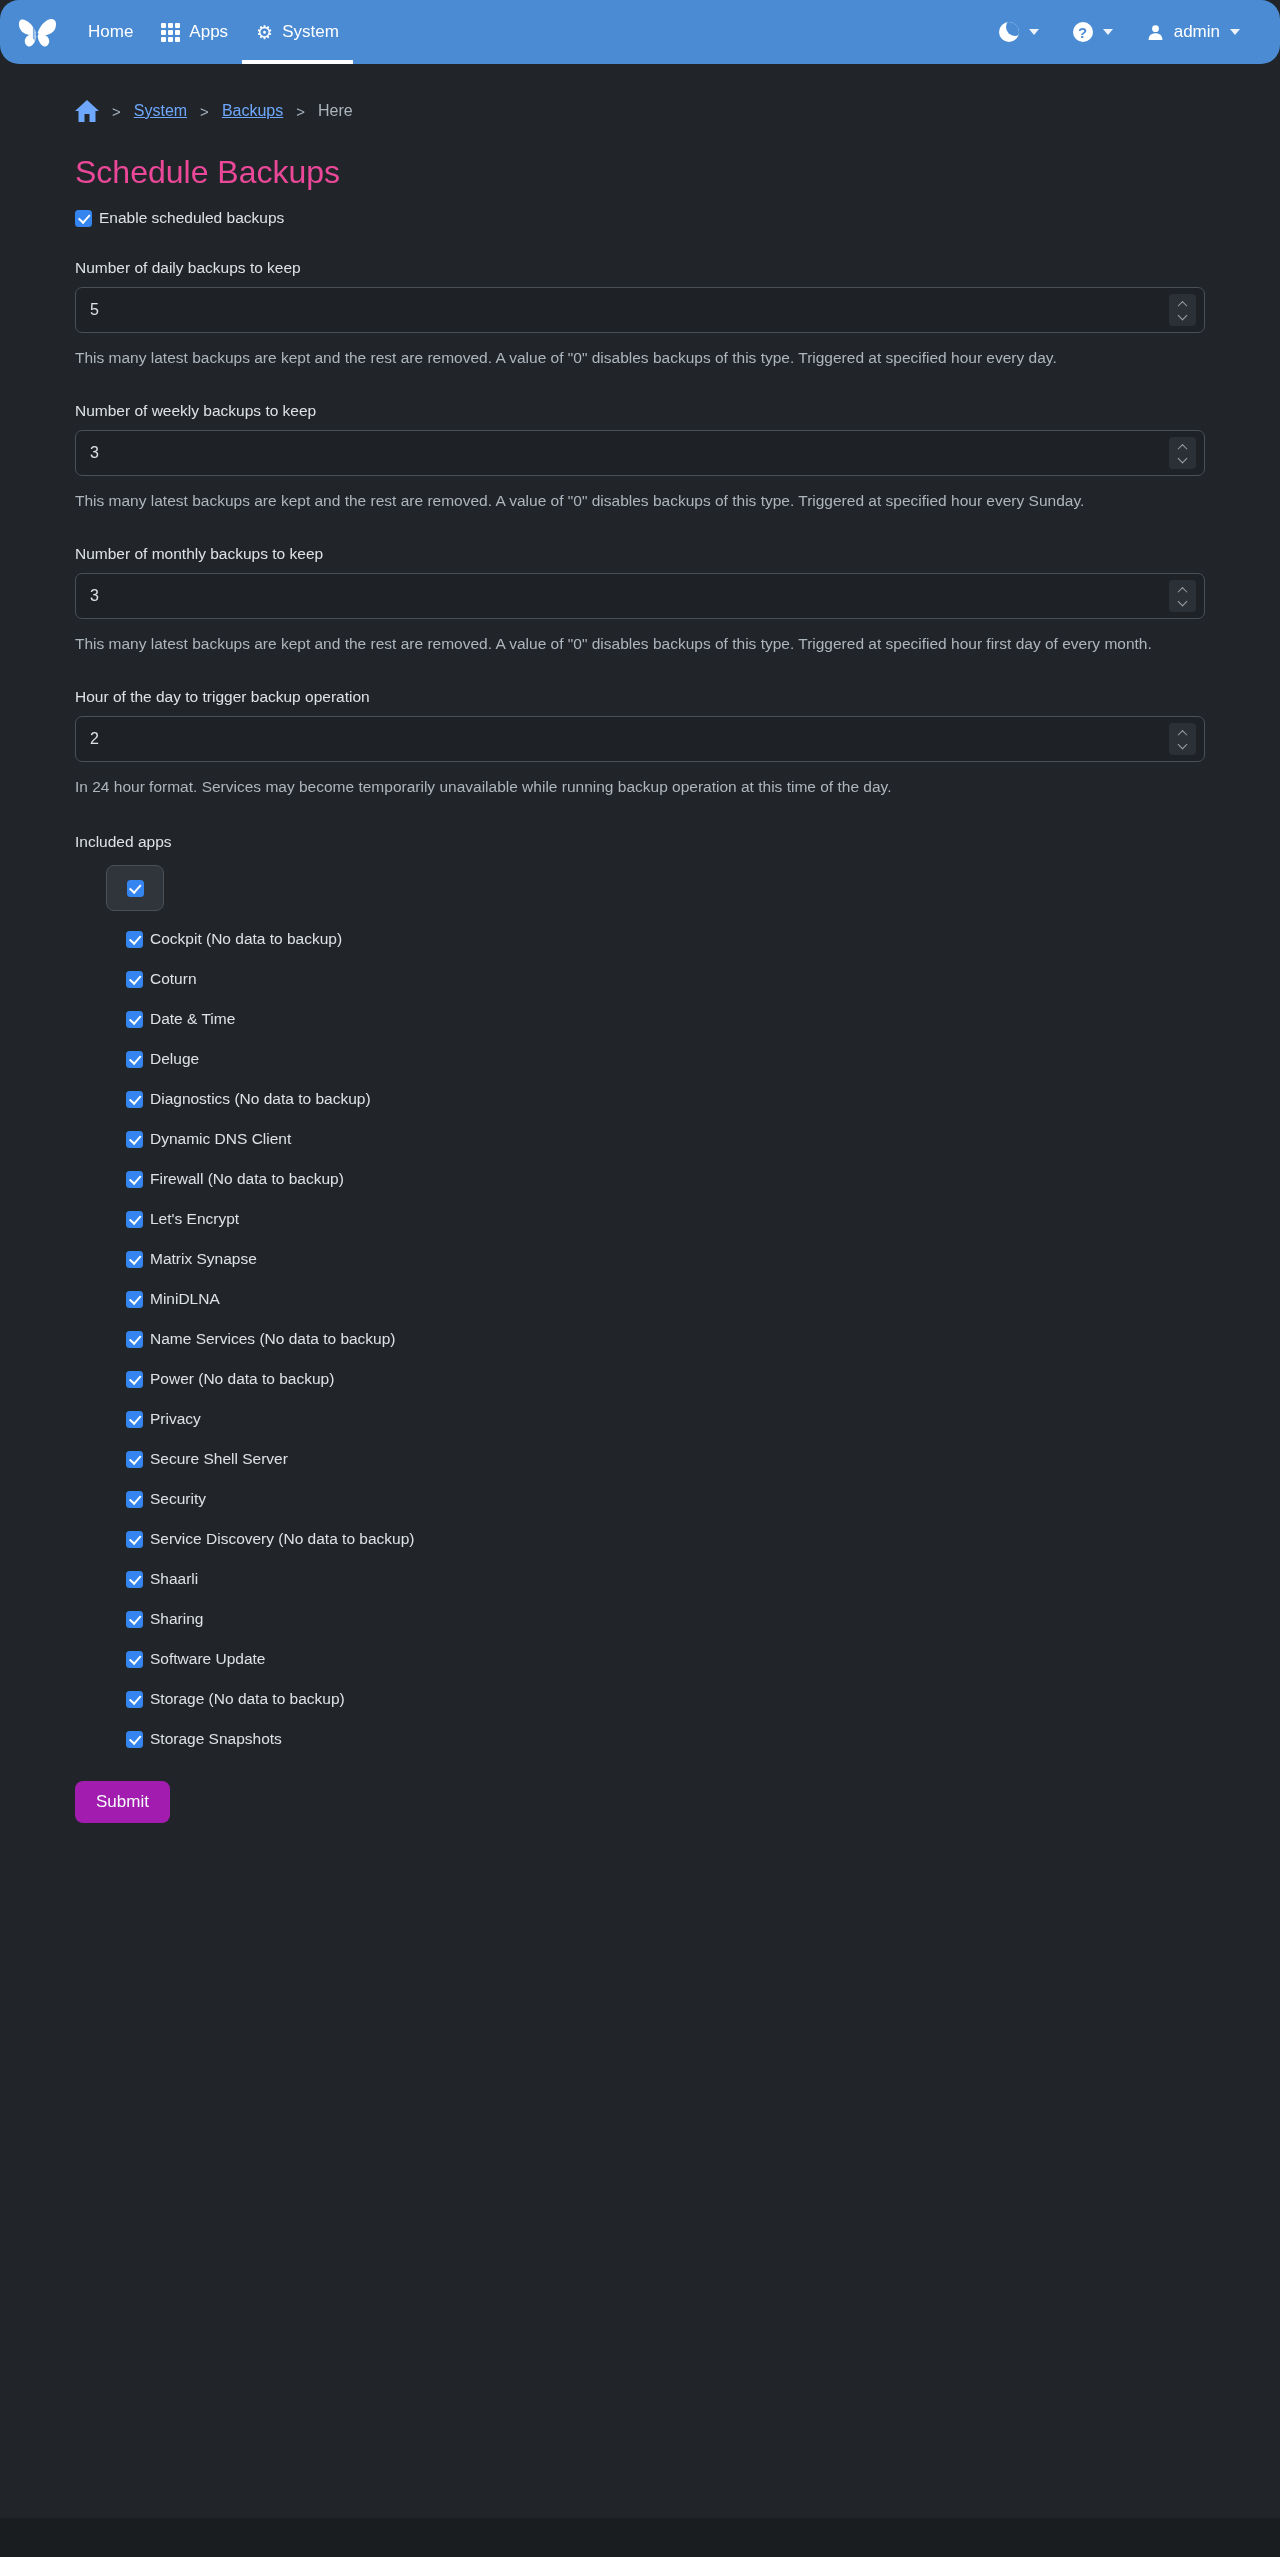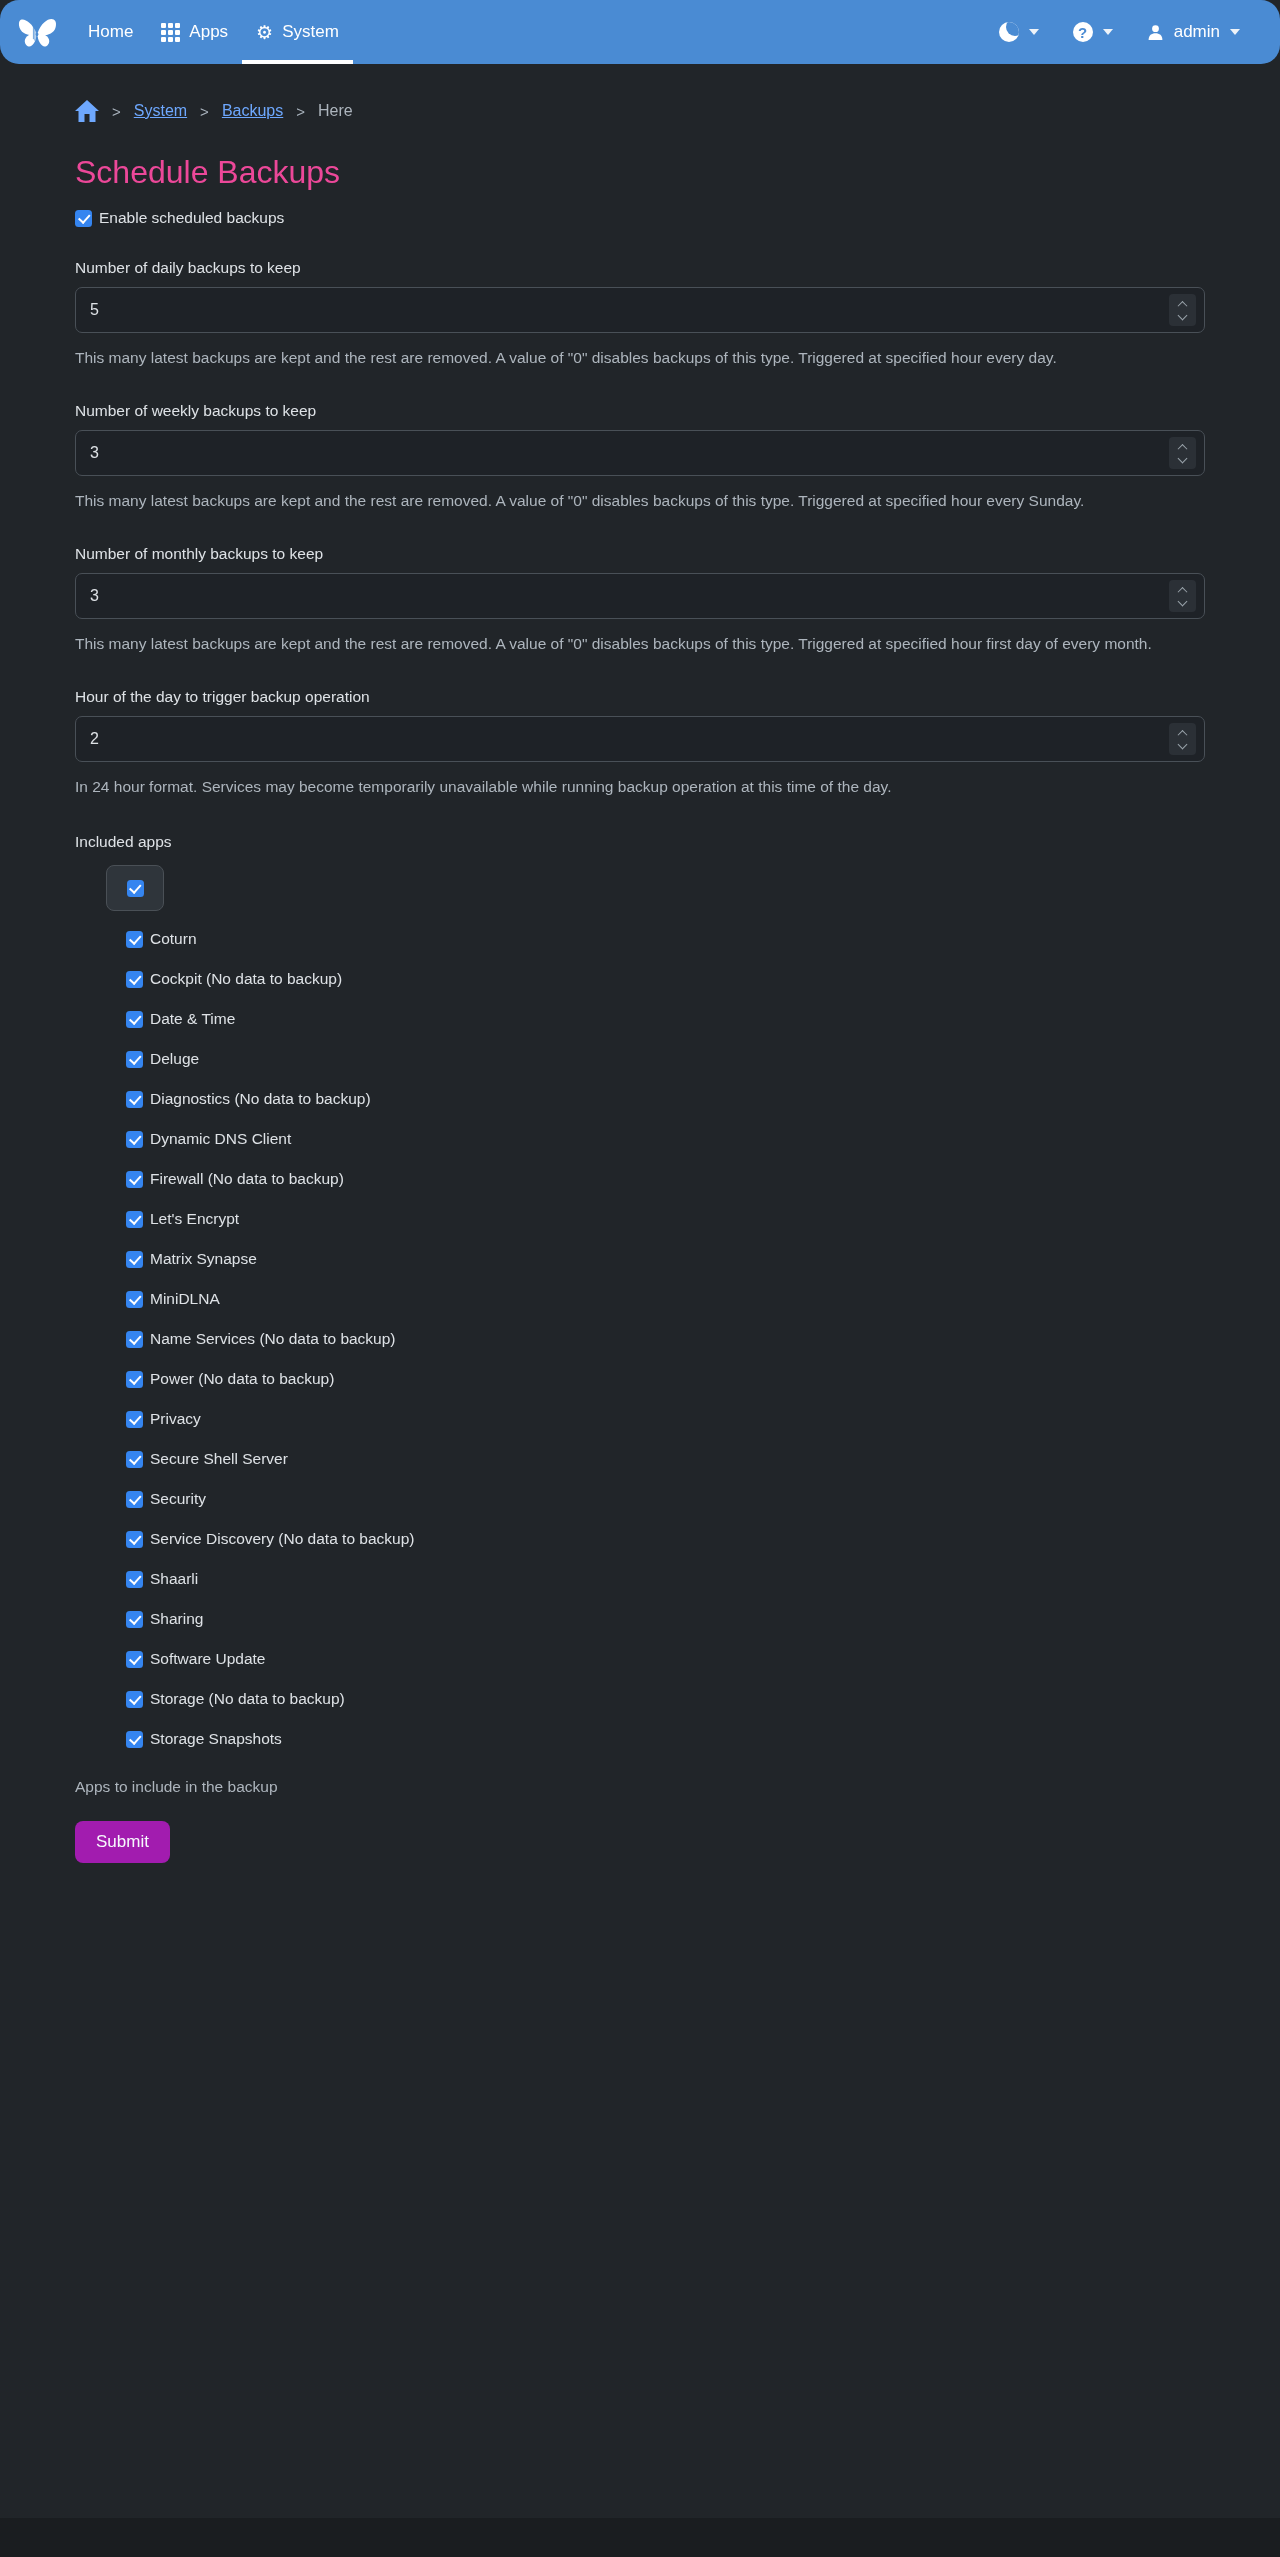--- a/index.html
+++ b/index.html
@@ -231,28 +231,28 @@
     
     <div class="field-label included-label">Included apps</div>
 
     <div class="select-all-box">
       <span class="cb"></span>
     </div>
 
     <div class="apps-list">
       <div class="app-row">
           <span class="cb"></span>
+          <span>Cockpit (No data to backup)</span>
+        </div>
+        <div class="app-row">
+          <span class="cb"></span>
           <span>Coturn</span>
         </div>
         <div class="app-row">
           <span class="cb"></span>
-          <span>Cockpit (No data to backup)</span>
-        </div>
-        <div class="app-row">
-          <span class="cb"></span>
           <span>Date &amp; Time</span>
         </div>
         <div class="app-row">
           <span class="cb"></span>
           <span>Deluge</span>
         </div>
         <div class="app-row">
           <span class="cb"></span>
           <span>Diagnostics (No data to backup)</span>
         </div>
@@ -315,20 +315,19 @@
         <div class="app-row">
           <span class="cb"></span>
           <span>Storage (No data to backup)</span>
         </div>
         <div class="app-row">
           <span class="cb"></span>
           <span>Storage Snapshots</span>
         </div>
     </div>
 
-    <div class="help apps-help">Apps to include in the backup</div>
 
     <button class="btn-submit">Submit</button>
 
   </div>
 
   <div class="footer"></div>
 </div>
 
 </body></html>

